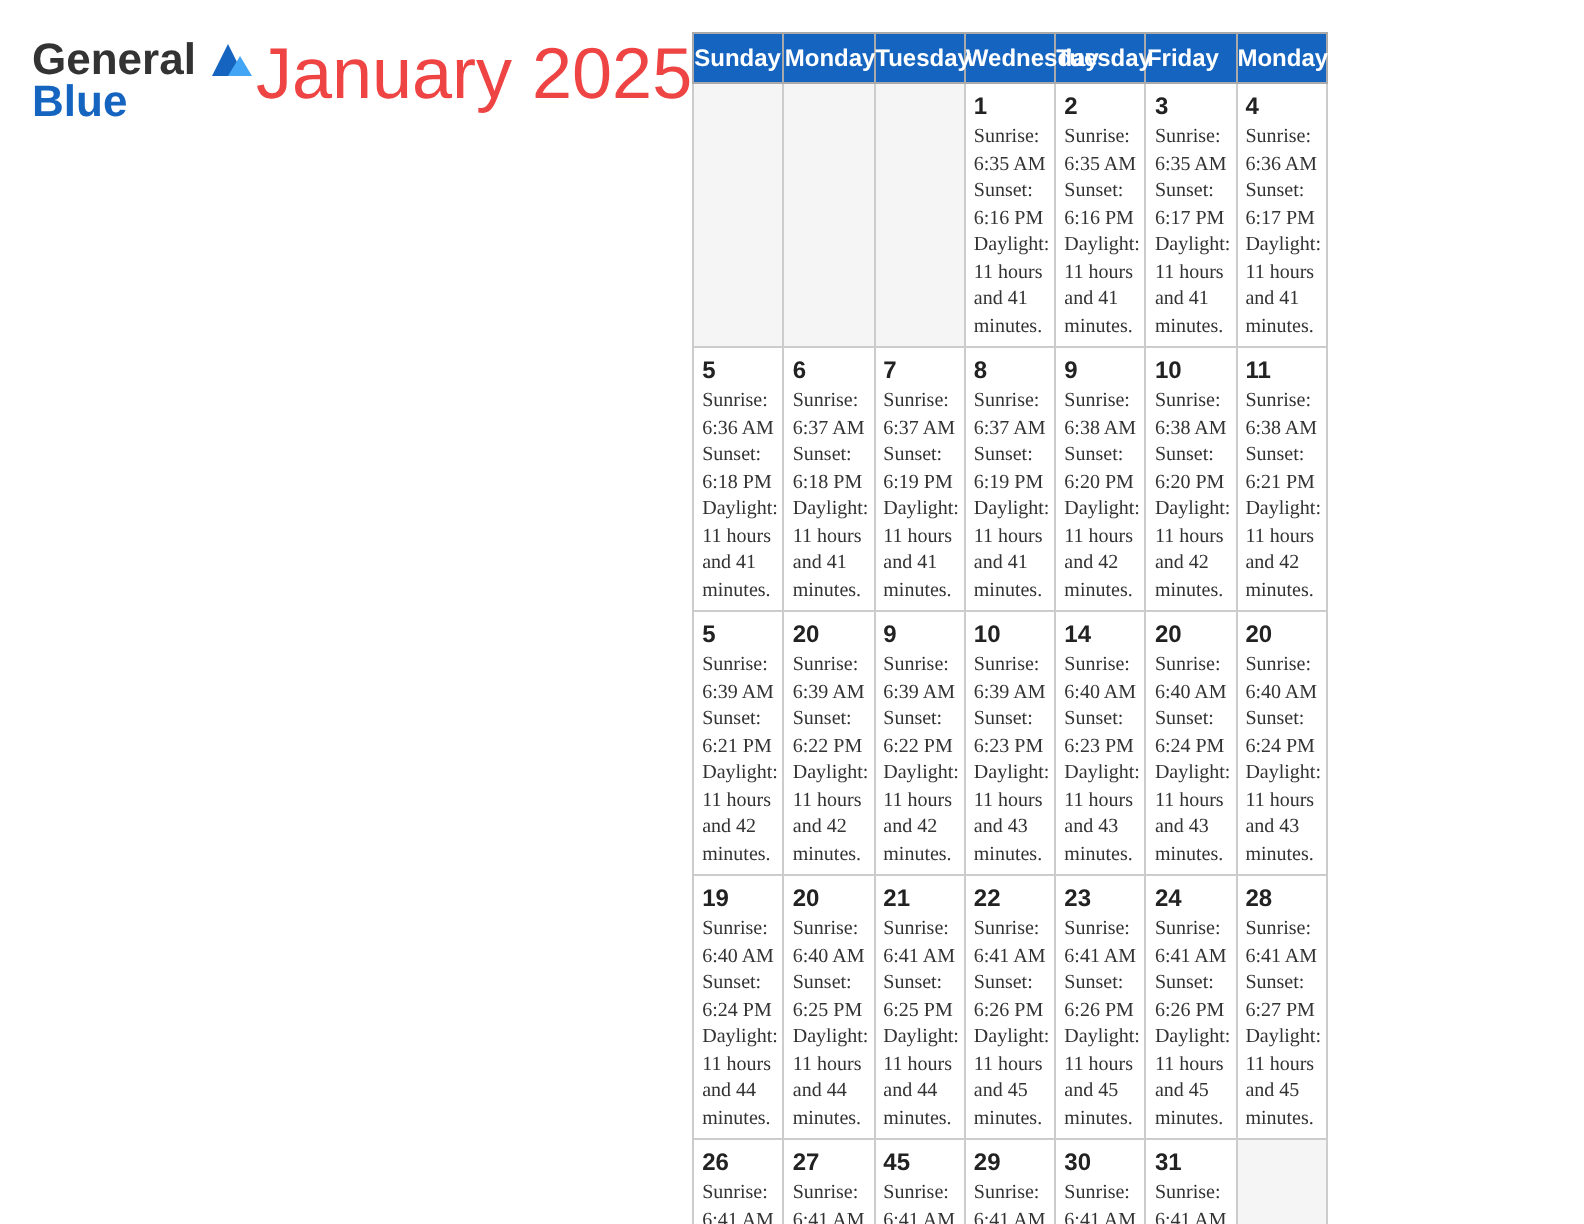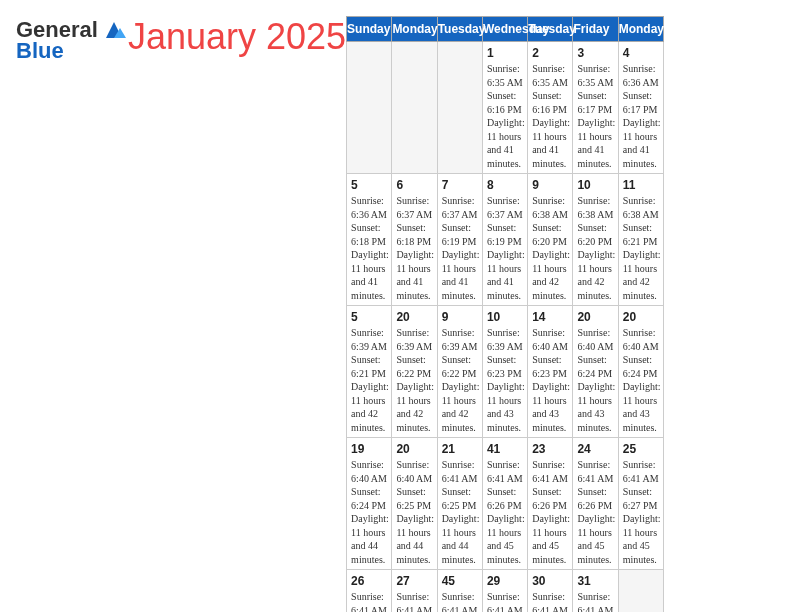--- a/index.html
+++ b/index.html
@@ -218,33 +218,33 @@
           </td>
           <td>
             <span class="day-num">20</span>
             <div class="day-info">Sunrise: 6:40 AM<br>Sunset: 6:25 PM<br>Daylight: 11 hours and 44 minutes.</div>
           </td>
           <td>
             <span class="day-num">21</span>
             <div class="day-info">Sunrise: 6:41 AM<br>Sunset: 6:25 PM<br>Daylight: 11 hours and 44 minutes.</div>
           </td>
           <td>
-            <span class="day-num">41</span>
+            <span class="day-num">22</span>
             <div class="day-info">Sunrise: 6:41 AM<br>Sunset: 6:26 PM<br>Daylight: 11 hours and 45 minutes.</div>
           </td>
           <td>
             <span class="day-num">23</span>
             <div class="day-info">Sunrise: 6:41 AM<br>Sunset: 6:26 PM<br>Daylight: 11 hours and 45 minutes.</div>
           </td>
           <td>
             <span class="day-num">24</span>
             <div class="day-info">Sunrise: 6:41 AM<br>Sunset: 6:26 PM<br>Daylight: 11 hours and 45 minutes.</div>
           </td>
           <td>
-            <span class="day-num">25</span>
+            <span class="day-num">28</span>
             <div class="day-info">Sunrise: 6:41 AM<br>Sunset: 6:27 PM<br>Daylight: 11 hours and 45 minutes.</div>
           </td>
         </tr>
         <tr class="week-row">
           <td>
             <span class="day-num">26</span>
             <div class="day-info">Sunrise: 6:41 AM<br>Sunset: 6:27 PM<br>Daylight: 11 hours and 46 minutes.</div>
           </td>
           <td>
             <span class="day-num">27</span>

